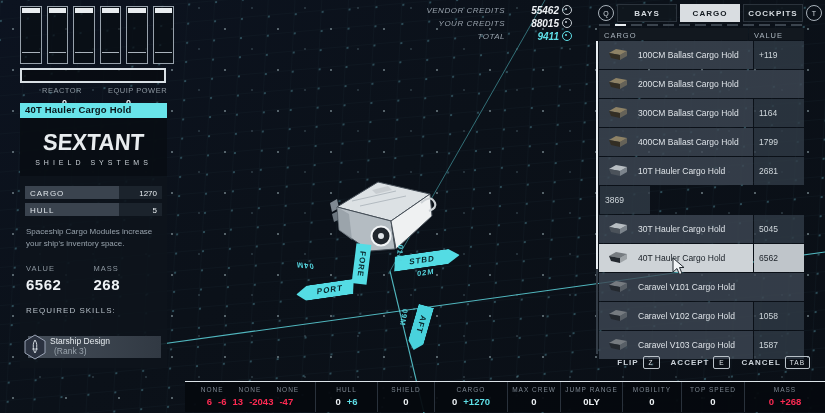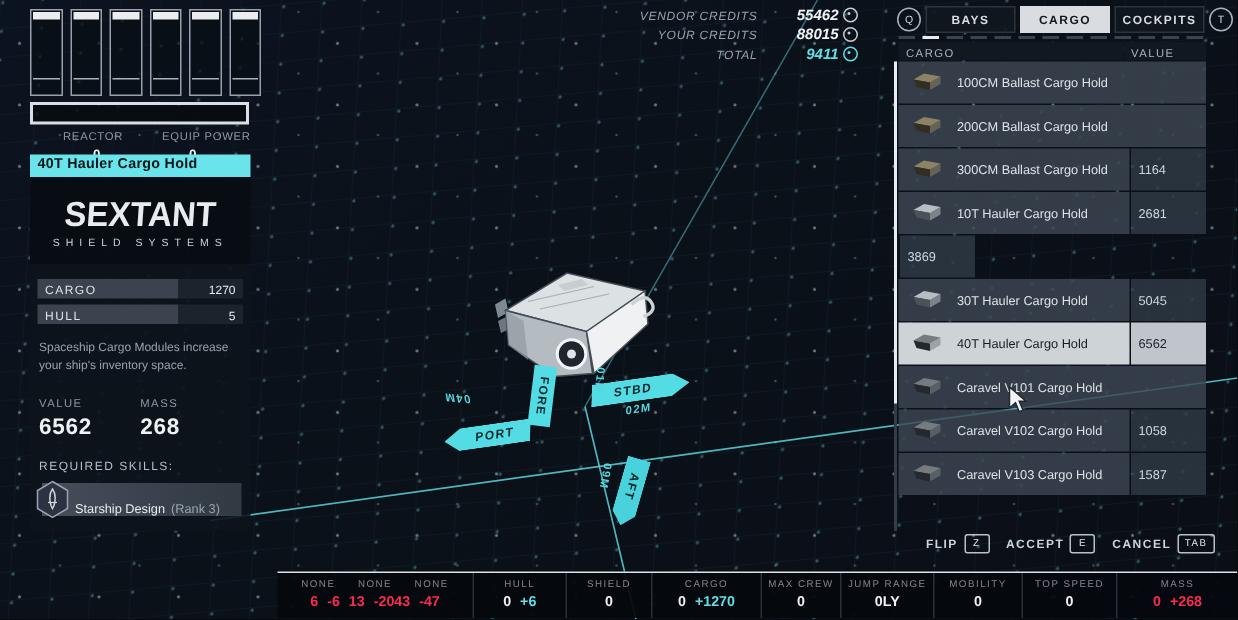--- a/index.html
+++ b/index.html
@@ -31,22 +31,22 @@
   .stats{margin:10px 5px 0;}
   .srow{display:flex;height:13px;margin-bottom:4px;font-size:8px;}
   .slabel{flex:1;background:#3a434e;color:#dde3e8;padding:2.5px 0 0 5px;letter-spacing:1px;}
   .sval{width:38px;background:#1b232c;color:#e8edf0;text-align:right;padding:2.5px 5px 0 0;}
   .desc{margin:10px 6px 0;font-size:8px;color:#97a2ac;line-height:1.5;}
   .vm{display:flex;margin:14px 6px 0;}
   .vm-col{width:68px;}
   .vm-label{font-size:7.5px;color:#8d97a0;letter-spacing:1px;}
   .vm-value{font-size:15px;font-weight:bold;color:#eef2f5;margin-top:3px;letter-spacing:.5px;}
   .skills-label{margin:13px 6px 0;font-size:8px;color:#b6bfc7;letter-spacing:1px;}
-  .skill-row{margin:7px 6px 0 8px;height:22px;background:linear-gradient(90deg,#454e59,#313943);
-    display:flex;align-items:flex-end;padding-left:22px;font-size:8.5px;color:#e6ebef;position:relative;}
+  .skill-row{margin:21px 6px 0 8px;height:22px;background:linear-gradient(90deg,#454e59,#313943);
+    display:flex;align-items:flex-start;padding-left:22px;font-size:8.5px;color:#e6ebef;position:relative;flex-direction:column;}
   .skill-badge{position:absolute;left:-4px;top:-2px;}
   .skill-rank{color:#9aa4ad;margin-left:4px;}
 
   
   .credits{position:absolute;left:402px;top:4px;width:170px;font-style:italic;}
   .crow{display:flex;justify-content:flex-end;align-items:center;height:12px;margin-bottom:1px;}
   .clabel{font-size:8px;color:#97a1ab;letter-spacing:.5px;margin-right:10px;}
   .cvalue{font-size:10px;font-weight:bold;color:#eef2f5;width:44px;text-align:right;}
   .cicon{width:8px;height:8px;border:1px solid #c6cdd3;border-radius:50%;margin-left:3px;position:relative;}
   .cicon::after{content:"";position:absolute;left:2px;top:2px;width:2px;height:2px;background:#c6cdd3;border-radius:50%;}
@@ -271,20 +271,23 @@
     <div>
         <div class="lrow">
           <div class="lcell-name">
             <span><svg width="22" height="13" viewBox="0 0 22 13">
                 <polygon points="2,5 9,1 20,3 13,7" fill="#8e8266"></polygon>
                 <polygon points="2,5 13,7 13,12 4,10" fill="#332e24"></polygon>
                 <polygon points="13,7 20,3 20,8 13,12" fill="#8e8266" opacity="0.55"></polygon>
               </svg></span>
             <span>100CM Ballast Cargo Hold</span>
           </div>
+          <div class="lcell-value">
+            <span>+119</span>
+          </div>
         </div>
         <div class="lrow">
           <div class="lcell-name">
             <span><svg width="22" height="13" viewBox="0 0 22 13">
                 <polygon points="2,5 9,1 20,3 13,7" fill="#8e8266"></polygon>
                 <polygon points="2,5 13,7 13,12 4,10" fill="#332e24"></polygon>
                 <polygon points="13,7 20,3 20,8 13,12" fill="#8e8266" opacity="0.55"></polygon>
               </svg></span>
             <span>200CM Ballast Cargo Hold</span>
           </div>
@@ -293,20 +296,33 @@
           <div class="lcell-name">
             <span><svg width="22" height="13" viewBox="0 0 22 13">
                 <polygon points="2,5 9,1 20,3 13,7" fill="#8e8266"></polygon>
                 <polygon points="2,5 13,7 13,12 4,10" fill="#332e24"></polygon>
                 <polygon points="13,7 20,3 20,8 13,12" fill="#8e8266" opacity="0.55"></polygon>
               </svg></span>
             <span>300CM Ballast Cargo Hold</span>
           </div>
           <div class="lcell-value">
             <span>1164</span>
+          </div>
+        </div>
+        <div class="lrow">
+          <div class="lcell-name">
+            <span><svg width="22" height="13" viewBox="0 0 22 13">
+                <polygon points="2,5 9,1 20,3 13,7" fill="#8e8266"></polygon>
+                <polygon points="2,5 13,7 13,12 4,10" fill="#332e24"></polygon>
+                <polygon points="13,7 20,3 20,8 13,12" fill="#8e8266" opacity="0.55"></polygon>
+              </svg></span>
+            <span>400CM Ballast Cargo Hold</span>
+          </div>
+          <div class="lcell-value">
+            <span>1799</span>
           </div>
         </div>
         <div class="lrow">
           <div class="lcell-name">
             <span><svg width="22" height="13" viewBox="0 0 22 13">
                 <polygon points="2,5 9,1 20,3 13,7" fill="#b7bdc2"></polygon>
                 <polygon points="2,5 13,7 13,12 4,10" fill="#4b525a"></polygon>
                 <polygon points="13,7 20,3 20,8 13,12" fill="#b7bdc2" opacity="0.55"></polygon>
               </svg></span>
             <span>10T Hauler Cargo Hold</span>

